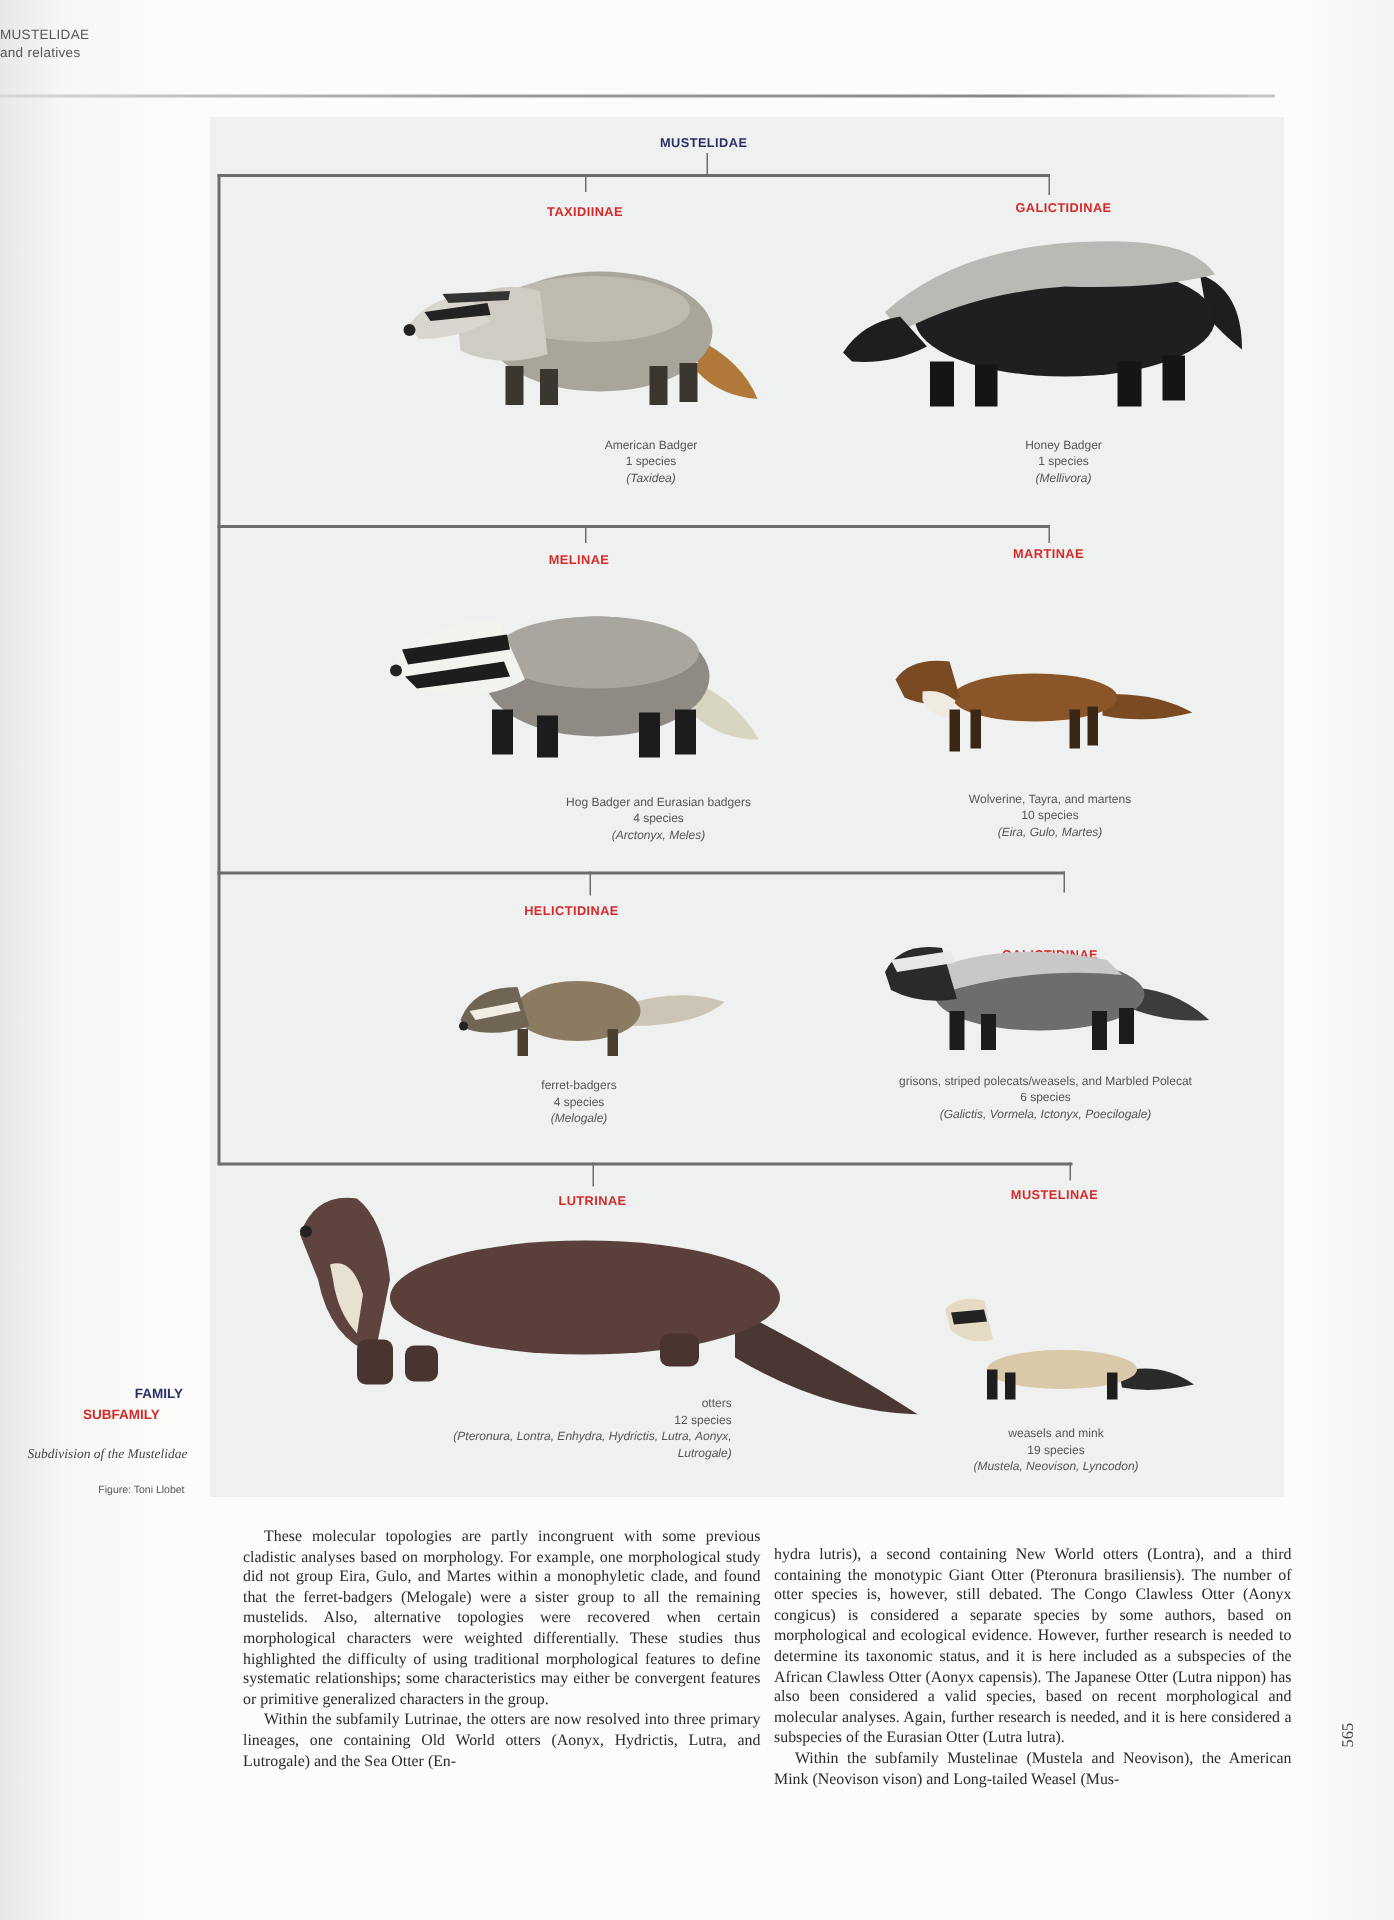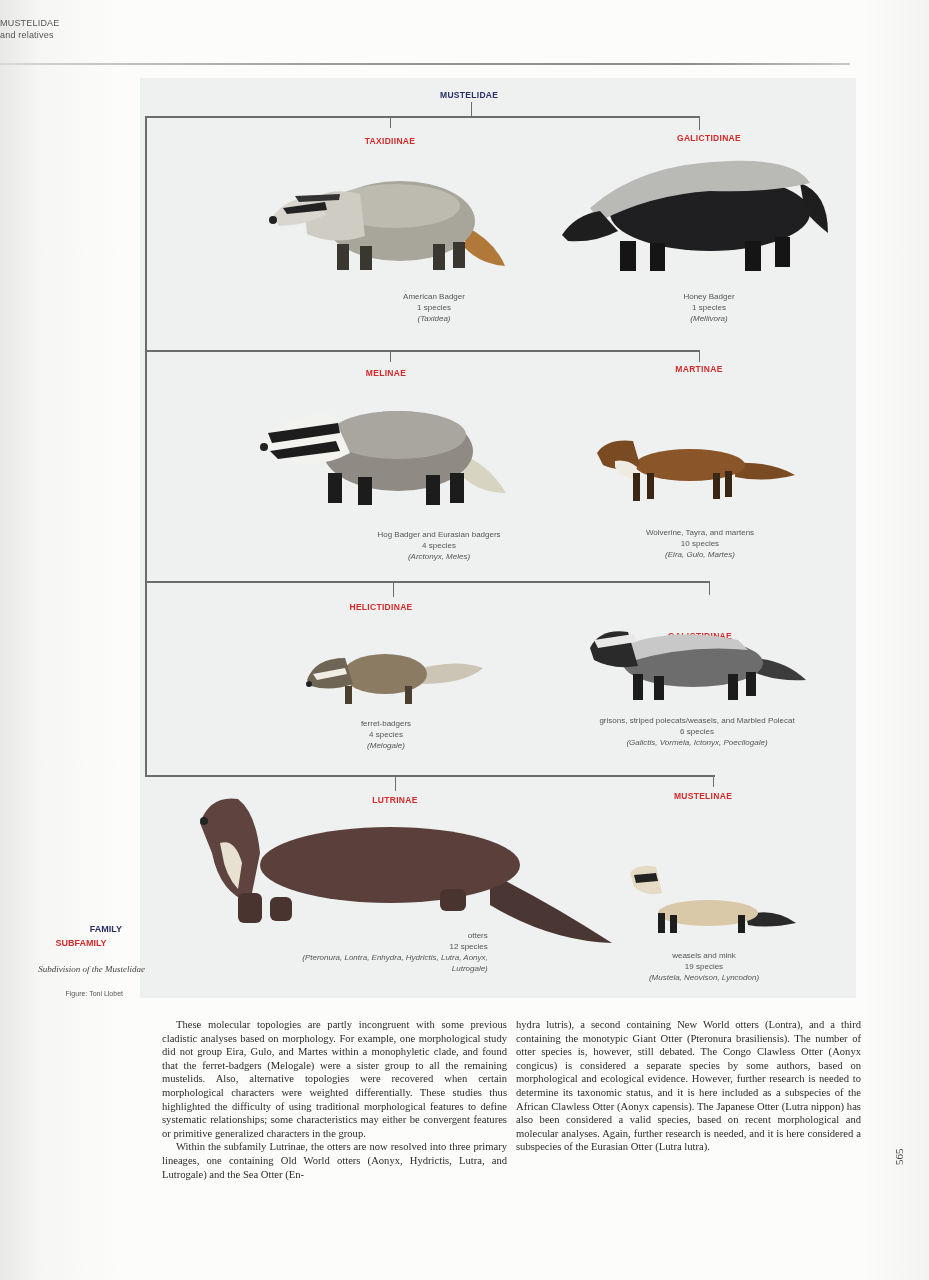--- a/index.html
+++ b/index.html
@@ -9,25 +9,25 @@
   .head-rule{position:absolute;left:0;top:63px;width:850px;height:2px;background:linear-gradient(90deg,#d8d8d8,#9a9a9a 40%,#8a8a8a 80%,#c8c8c8);}
   .figure{position:absolute;left:140px;top:78px;width:716px;height:920px;background:#eef1ef;}
   .line{position:absolute;background:#6c6c6c;}
   .node-root{position:absolute;font-size:8.5px;font-weight:bold;color:#2a2f66;letter-spacing:0.3px;}
   .node{position:absolute;font-size:8.5px;font-weight:bold;color:#d42a2a;letter-spacing:0.3px;transform:translateX(-50%);white-space:nowrap;}
   .caption{position:absolute;font-size:8px;line-height:11px;color:#555;text-align:center;transform:translateX(-50%);white-space:nowrap;}
   .caption .genera{font-style:italic;}
   .animal{position:absolute;}
   .legend-family{position:absolute;left:60px;top:924px;width:62px;text-align:right;font-size:9px;font-weight:bold;color:#2a2f66;}
   .legend-subfamily{position:absolute;left:40px;top:938px;width:82px;text-align:center;font-size:9px;font-weight:bold;color:#d42a2a;}
-  .fig-title{position:absolute;left:0;top:964px;width:125px;text-align:right;font-family:"Liberation Serif",serif;font-style:italic;font-size:9px;color:#444;white-space:nowrap;overflow:hidden;padding-left:20px;}
+  .fig-title{position:absolute;left:0;top:964px;width:125px;text-align:right;font-family:"Liberation Serif",serif;font-style:italic;font-size:9px;color:#444;white-space:nowrap;overflow:hidden;}
   .fig-credit{position:absolute;left:0;top:990px;width:123px;text-align:right;font-size:7px;color:#555;}
   .col{position:absolute;top:1018px;width:345px;font-family:"Liberation Serif",serif;font-size:10.6px;line-height:13.6px;color:#2a2a2a;text-align:justify;}
   .col p{margin:0;text-indent:14px;}
-  .col p.noindent{text-indent:0;}
+  .col p.noindent{text-indent:0;margin-top:12px;}
   .col-left{left:162px;}
   .col-right{left:516px;}
   .page-number{position:absolute;left:893px;top:1165px;font-family:"Liberation Serif",serif;font-size:11px;color:#444;transform:rotate(-90deg);transform-origin:left top;}
 </style>
 </head>
 <body>
 
 <div class="page-shade"></div>
 
 <div class="running-head">
@@ -211,15 +211,16 @@
 <div class="legend-subfamily">SUBFAMILY</div>
 <div class="fig-title">Subdivision of the Mustelidae</div>
 <div class="fig-credit">Figure: Toni Llobet</div>
 
 <div class="col col-left">
   <p>These molecular topologies are partly incongruent with some previous cladistic analyses based on morphology. For example, one morphological study did not group Eira, Gulo, and Martes within a monophyletic clade, and found that the ferret-badgers (Melogale) were a sister group to all the remaining mustelids. Also, alternative topologies were recovered when certain morphological characters were weighted differentially. These studies thus highlighted the difficulty of using traditional morphological features to define systematic relationships; some characteristics may either be convergent features or primitive generalized characters in the group.</p>
   <p>Within the subfamily Lutrinae, the otters are now resolved into three primary lineages, one containing Old World otters (Aonyx, Hydrictis, Lutra, and Lutrogale) and the Sea Otter (En-</p>
 </div>
 <div class="col col-right">
   <p class="noindent">hydra lutris), a second containing New World otters (Lontra), and a third containing the monotypic Giant Otter (Pteronura brasiliensis). The number of otter species is, however, still debated. The Congo Clawless Otter (Aonyx congicus) is considered a separate species by some authors, based on morphological and ecological evidence. However, further research is needed to determine its taxonomic status, and it is here included as a subspecies of the African Clawless Otter (Aonyx capensis). The Japanese Otter (Lutra nippon) has also been considered a valid species, based on recent morphological and molecular analyses. Again, further research is needed, and it is here considered a subspecies of the Eurasian Otter (Lutra lutra).</p>
+  <p>Within the subfamily Mustelinae (Mustela and Neovison), the American Mink (Neovison vison) and Long-tailed Weasel (Mus-</p>
 </div>
 
 <div class="page-number">565</div>
 
 </body></html>

